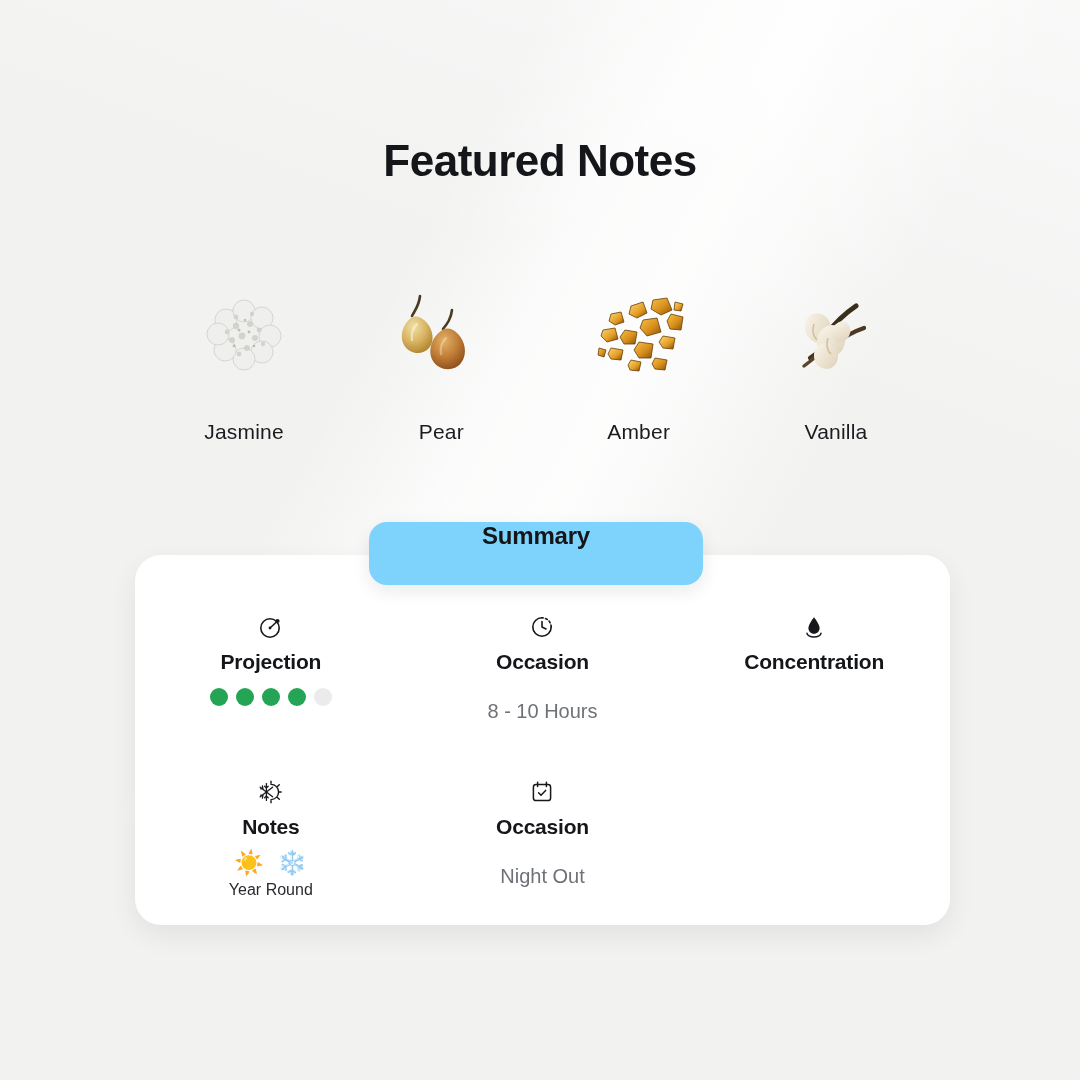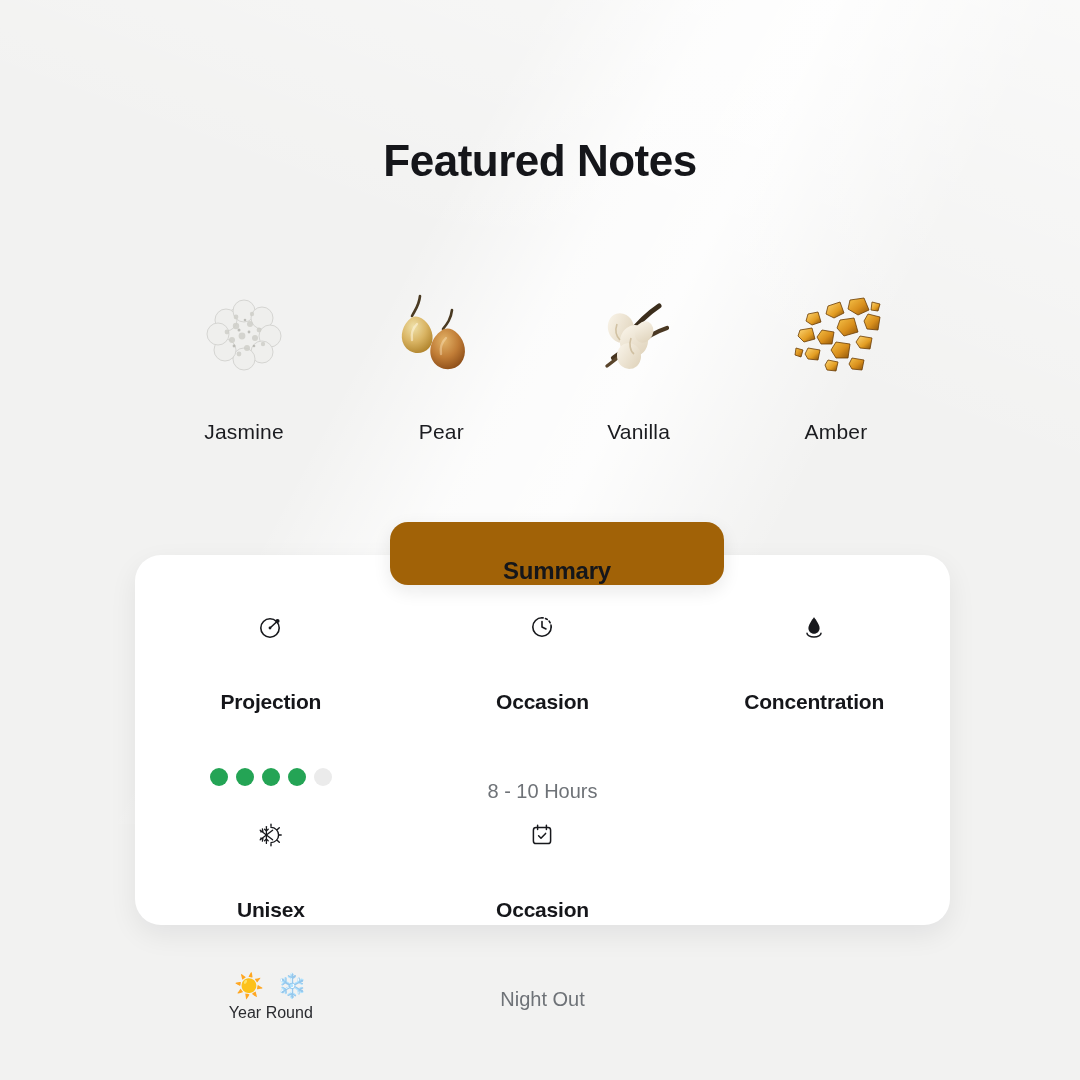--- a/index.html
+++ b/index.html
@@ -51,38 +51,38 @@
   }
 
   
   .card{
     position:absolute; left:135px; top:555px;
     width:815px; height:370px;
     background:#fff; border-radius:26px;
     box-shadow:0 10px 28px rgba(20,20,25,.07);
   }
   .summary-pill{
-    position:absolute; left:390px; top:522px;
+    position:absolute; left:369px; top:522px;
     width:334px; height:63px;
-    background:#a16207; border-radius:18px;
+    background:#7dd3fc; border-radius:18px;
     box-shadow:0 6px 18px rgba(20,20,25,.09);
-    display:flex; align-items:flex-end; justify-content:center;
+    display:flex; align-items:flex-start; justify-content:center;
     font-size:24px; font-weight:700; color:#15161a; letter-spacing:-.2px;
     z-index:3;
   }
 
   .grid{
     position:absolute; left:135px; top:595px;
     width:815px; height:330px;
     display:grid;
     grid-template-columns:repeat(3,1fr);
     grid-template-rows:repeat(2,1fr);
     z-index:2;
   }
-  .cell{ display:flex; flex-direction:column; align-items:center; justify-content:flex-start; padding-top:18px;gap:40px; }
+  .cell{ display:flex; flex-direction:column; align-items:center; justify-content:flex-start; padding-top:18px; }
   .cell-icon{ height:28px; display:flex; align-items:center; justify-content:center; color:#17181c; }
   .cell-icon svg{ display:block; }
   .cell-title{
     margin-top:9px; font-size:21px; font-weight:700;
     color:#15161a; letter-spacing:-.2px;
   }
   .cell-value{ margin-top:26px; font-size:20px; color:#6e7277; }
 
   
   .dots{ margin-top:14px; display:flex; gap:8px; }
@@ -191,44 +191,20 @@
           </defs>
           <path d="M31 12 C30 22 26 26 23 32" stroke="#4a3a22" stroke-width="2.6" fill="none" stroke-linecap="round"></path>
           <path d="M22 34 C14 40 10 52 15 61 C20 70 33 72 40 64 C46 57 44 46 38 39 C33 33 27 31 22 34 Z" fill="url(#pg1)"></path>
           <path d="M63 26 C62 35 58 40 54 45" stroke="#4a3a22" stroke-width="2.6" fill="none" stroke-linecap="round"></path>
           <path d="M52 47 C43 53 38 67 44 77 C50 87 65 88 72 79 C79 70 76 57 69 50 C63 44 57 43 52 47 Z" fill="url(#pg2)"></path>
           <path d="M28 40 C24 44 22 50 23 56" stroke="#fff6df" stroke-width="2.4" fill="none" stroke-linecap="round" opacity=".55"></path>
           <path d="M57 54 C53 58 51 64 52 70" stroke="#ffe9c4" stroke-width="2.4" fill="none" stroke-linecap="round" opacity=".4"></path>
         </svg>
       </div>
       <div class="note-label">Pear</div>
-    </div>
-
-    <div class="note">
-      <div class="note-img">
-        <svg width="104" height="104" viewBox="0 0 104 104">
-          <defs>
-            <linearGradient id="vfl" x1="0" y1="0" x2="1" y2="1">
-              <stop offset="0%" stop-color="#fbf6ec"></stop>
-              <stop offset="100%" stop-color="#ddd0b7"></stop>
-            </linearGradient>
-          </defs>
-          <path d="M72 22 C60 30 50 40 41 52" stroke="#3b2d1c" stroke-width="5" fill="none" stroke-linecap="round"></path>
-          <path d="M80 44 C68 48 58 54 48 62" stroke="#4a3823" stroke-width="4.2" fill="none" stroke-linecap="round"></path>
-          <path d="M26 74 C34 68 42 62 49 58" stroke="#46341f" stroke-width="4.2" fill="none" stroke-linecap="round"></path>
-          <path d="M20 82 C28 76 34 71 39 67" stroke="#5a452c" stroke-width="3.4" fill="none" stroke-linecap="round"></path>
-          <ellipse cx="34" cy="44" rx="13" ry="15" fill="url(#vfl)" transform="rotate(-18 34 44)"></ellipse>
-          <ellipse cx="47" cy="57" rx="14" ry="16" fill="url(#vfl)" transform="rotate(12 47 57)"></ellipse>
-          <ellipse cx="42" cy="72" rx="12" ry="13" fill="url(#vfl)" transform="rotate(-8 42 72)"></ellipse>
-          <ellipse cx="57" cy="48" rx="9" ry="11" fill="url(#vfl)" transform="rotate(25 57 48)"></ellipse>
-          <path d="M30 40 C28 46 29 52 33 56" stroke="#c9b896" stroke-width="1.6" fill="none" opacity=".8"></path>
-          <path d="M44 54 C42 60 43 67 47 70" stroke="#c9b896" stroke-width="1.6" fill="none" opacity=".8"></path>
-        </svg>
-      </div>
-      <div class="note-label">Vanilla</div>
     </div>
 
     <div class="note">
       <div class="note-img">
         <svg width="104" height="104" viewBox="0 0 104 104">
           <defs>
             <linearGradient id="am1" x1="0" y1="0" x2="1" y2="1">
               <stop offset="0%" stop-color="#f6c34a"></stop>
               <stop offset="55%" stop-color="#d98f1c"></stop>
               <stop offset="100%" stop-color="#8d5409"></stop>
@@ -252,20 +228,44 @@
             <polygon points="24,64 36,66 34,76 24,75 21,70" fill="url(#am2)"></polygon>
             <polygon points="68,74 80,76 78,86 68,85 65,80" fill="url(#am1)"></polygon>
             <polygon points="44,76 54,78 52,87 43,86 41,81" fill="url(#am2)"></polygon>
             <polygon points="88,18 96,20 94,27 87,26" fill="url(#am2)"></polygon>
             <polygon points="12,64 19,66 17,73 11,71" fill="url(#am1)"></polygon>
           </g>
         </svg>
       </div>
       <div class="note-label">Amber</div>
     </div>
+
+    <div class="note">
+      <div class="note-img">
+        <svg width="104" height="104" viewBox="0 0 104 104">
+          <defs>
+            <linearGradient id="vfl" x1="0" y1="0" x2="1" y2="1">
+              <stop offset="0%" stop-color="#fbf6ec"></stop>
+              <stop offset="100%" stop-color="#ddd0b7"></stop>
+            </linearGradient>
+          </defs>
+          <path d="M72 22 C60 30 50 40 41 52" stroke="#3b2d1c" stroke-width="5" fill="none" stroke-linecap="round"></path>
+          <path d="M80 44 C68 48 58 54 48 62" stroke="#4a3823" stroke-width="4.2" fill="none" stroke-linecap="round"></path>
+          <path d="M26 74 C34 68 42 62 49 58" stroke="#46341f" stroke-width="4.2" fill="none" stroke-linecap="round"></path>
+          <path d="M20 82 C28 76 34 71 39 67" stroke="#5a452c" stroke-width="3.4" fill="none" stroke-linecap="round"></path>
+          <ellipse cx="34" cy="44" rx="13" ry="15" fill="url(#vfl)" transform="rotate(-18 34 44)"></ellipse>
+          <ellipse cx="47" cy="57" rx="14" ry="16" fill="url(#vfl)" transform="rotate(12 47 57)"></ellipse>
+          <ellipse cx="42" cy="72" rx="12" ry="13" fill="url(#vfl)" transform="rotate(-8 42 72)"></ellipse>
+          <ellipse cx="57" cy="48" rx="9" ry="11" fill="url(#vfl)" transform="rotate(25 57 48)"></ellipse>
+          <path d="M30 40 C28 46 29 52 33 56" stroke="#c9b896" stroke-width="1.6" fill="none" opacity=".8"></path>
+          <path d="M44 54 C42 60 43 67 47 70" stroke="#c9b896" stroke-width="1.6" fill="none" opacity=".8"></path>
+        </svg>
+      </div>
+      <div class="note-label">Vanilla</div>
+    </div>
   </div>
 
   <div class="card"></div>
 
   <div class="summary-pill">
     <span>Summary</span>
   </div>
 
   <div class="grid">
 
@@ -321,21 +321,21 @@
             <path d="M8.4 4.6 L8.4 21.4"></path>
             <path d="M2.2 8.2 L14.6 17.8"></path>
             <path d="M2.2 17.8 L14.6 8.2"></path>
             <path d="M6.6 7.2 L8.4 8.9 L10.2 7.2"></path>
             <path d="M6.6 18.8 L8.4 17.1 L10.2 18.8"></path>
             <path d="M4.4 6.9 L4.9 9.2 L2.7 9.9"></path>
             <path d="M4.4 19.1 L4.9 16.8 L2.7 16.1"></path>
           </g>
         </svg>
       </div>
-      <div class="cell-title">Unisex</div>
+      <div class="cell-title">Notes</div>
       <div class="season-wrap">
         <div class="season-syms">
           <span>☀️</span>
           <span>❄️</span>
         </div>
         <div class="season-caption">Year Round</div>
       </div>
     </div>
 
     <div class="cell">

